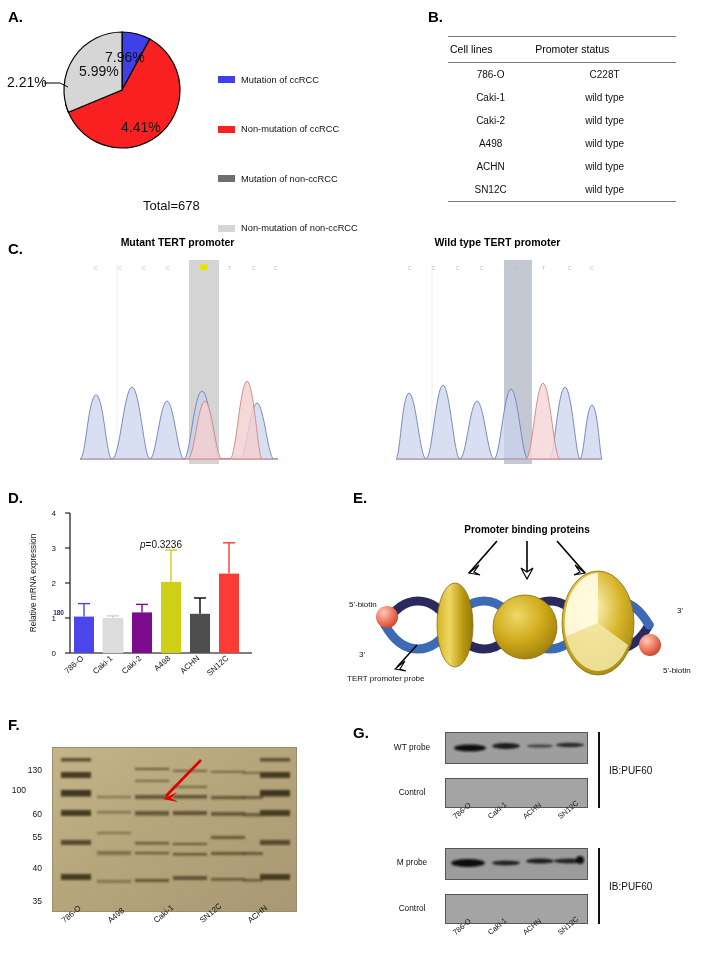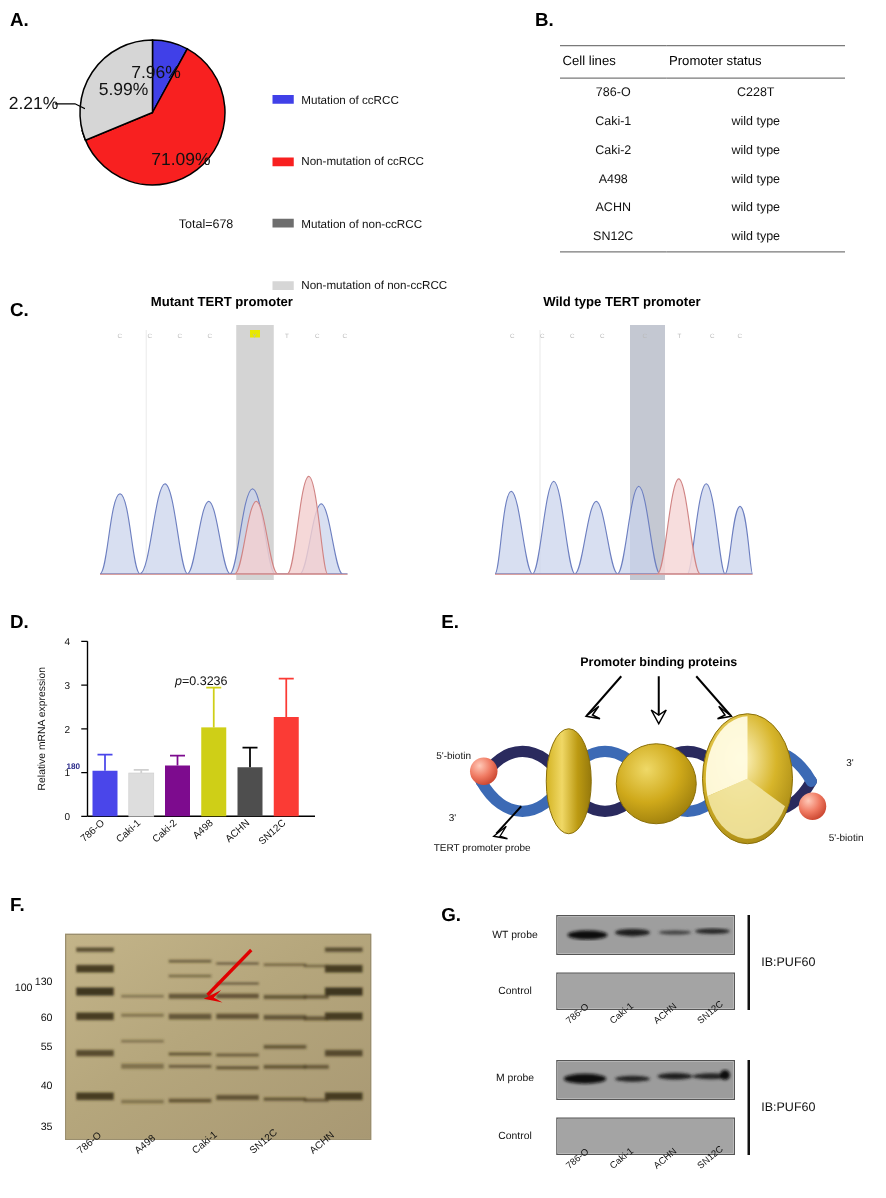--- a/index.html
+++ b/index.html
@@ -25,21 +25,21 @@
   .pie-label { position:absolute; font-size:14px; color:#111; white-space:nowrap; }
   #lbl-796  { left:105px; top:49px; }
   #lbl-7109 { left:121px; top:119px; }
   #lbl-1873 { left:79px;  top:63px; }
   #lbl-221  { left:7px;   top:74px; }
   #leader221 { position:absolute; left:44px; top:82px; width:24px; height:6px; }
   #legend { position:absolute; left:218px; top:37px; }
   .legend-row { display:flex; align-items:center; height:13.5px;margin-top:36px; }
   .legend-swatch { width:17px; height:7px; margin-right:6px; flex:0 0 auto; }
   .legend-text { font-size:9.3px; color:#111; white-space:nowrap; }
-  #total-label { position:absolute; left:143px; top:174px; font-size:10px; color:#111; }
+  #total-label { position:absolute; left:143px; top:198px; font-size:13px; color:#111; }
 
   
   #panel-b { position:absolute; left:420px; top:0; width:289px; height:230px; }
   #tbl-b { position:absolute; left:28px; top:36px; width:228px; border-collapse:collapse; }
   #tbl-b th {
     font-size:10.5px; font-weight:normal; color:#000; padding:6px 2px 7px 2px;
     text-align:left;
   }
   #tbl-b td { font-size:10px; color:#111; padding:6px 2px; text-align:center; }
   #tbl-b thead tr { border-top:1.3px solid #7a7a7a; border-bottom:1.1px solid #7a7a7a; }
@@ -113,21 +113,21 @@
           <path d="M 0 0 L 27.82 -50.92 A 58 58 0 1 1 -56.15 14.58 Z" fill="#f82020" stroke="#000" stroke-width="1.2"></path>
 
           <path d="M 0 0 L -56.15 14.58 A 58 58 0 0 1 -53.59 22.23 Z" fill="#6e6e6e" stroke="#000" stroke-width="1.1"></path>
 
           <path d="M 0 0 L -53.59 22.23 A 58 58 0 0 1 0 -58 Z" fill="#d6d6d6" stroke="#000" stroke-width="1.2"></path>
         </g>
       </svg>
     </div>
 
     <div class="pie-label" id="lbl-796">7.96%</div>
-    <div class="pie-label" id="lbl-7109">71.09%</div>
+    <div class="pie-label" id="lbl-7109">4.41%</div>
     <div class="pie-label" id="lbl-1873">5.99%</div>
     <div class="pie-label" id="lbl-221">2.21%</div>
     <svg id="leader221" viewBox="0 0 24 6">
       <path d="M0 1 L16 1 L24 5" stroke="#000" stroke-width="1" fill="none"></path>
     </svg>
 
     <div id="legend">
       <div class="legend-row">
         <span class="legend-swatch" style="background:#4040e8"></span>
         <span class="legend-text">Mutation of ccRCC</span>
@@ -397,21 +397,21 @@
       <g stroke="#000" stroke-width="1.5" fill="none">
         <path d="M72 160 L52 182"></path>
       </g>
       <path d="M50 184 L60 176 L55 184 L61 186 Z" fill="#fff" stroke="#000" stroke-width="1.1"></path>
     </svg>
   </div>
 
   <div id="panel-f">
     <div class="panel-letter" style="left:8px; top:16px;">F.</div>
 
-    <div class="mw-label" style="left:16px; top:80px;">130</div>
+    <div class="mw-label" style="left:16px; top:65px;">130</div>
     <div class="mw-label" style="left:0; top:85px;">100</div>
     <div class="mw-label" style="left:16px; top:109px;">60</div>
     <div class="mw-label" style="left:16px; top:132px;">55</div>
     <div class="mw-label" style="left:16px; top:163px;">40</div>
     <div class="mw-label" style="left:16px; top:196px;">35</div>
 
     <div id="gel-box">
       <svg width="245" height="165" viewBox="0 0 245 165">
         <defs>
           <linearGradient id="gelBg" x1="0" y1="0" x2="1" y2="1">

